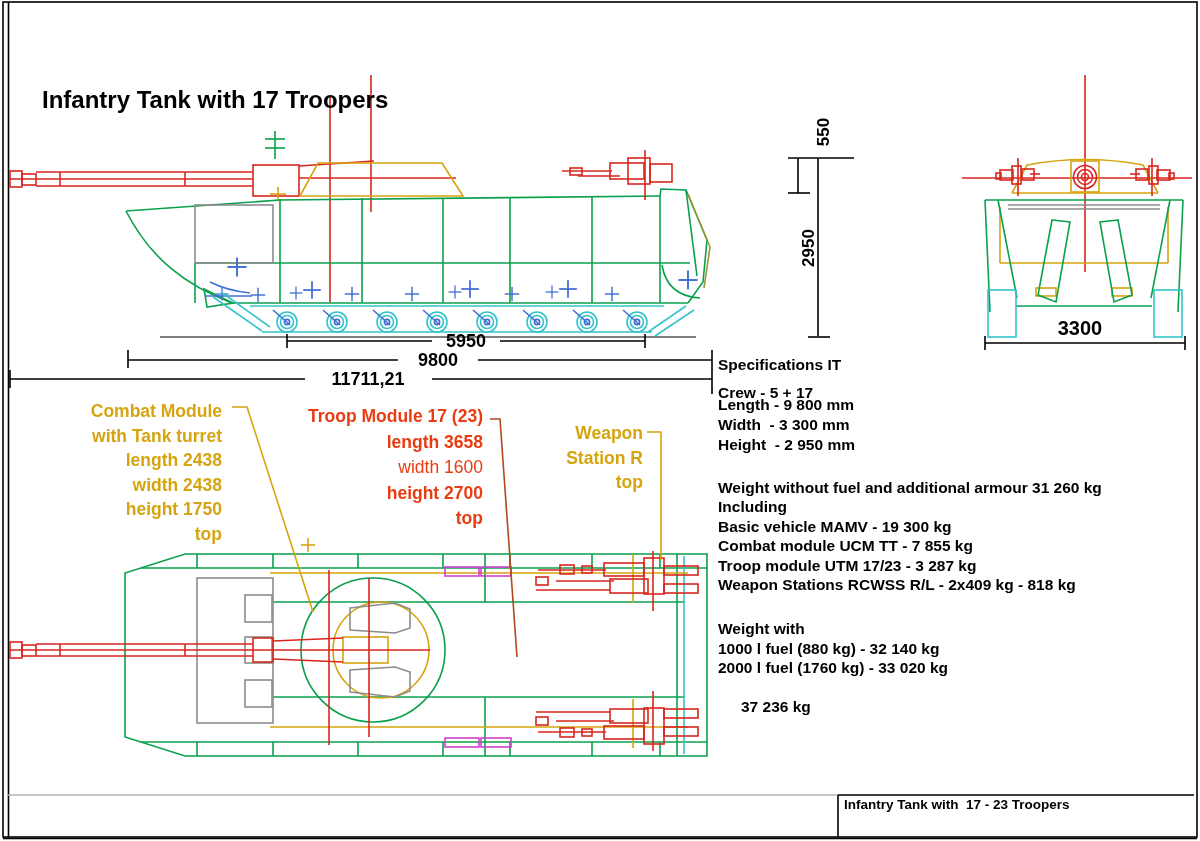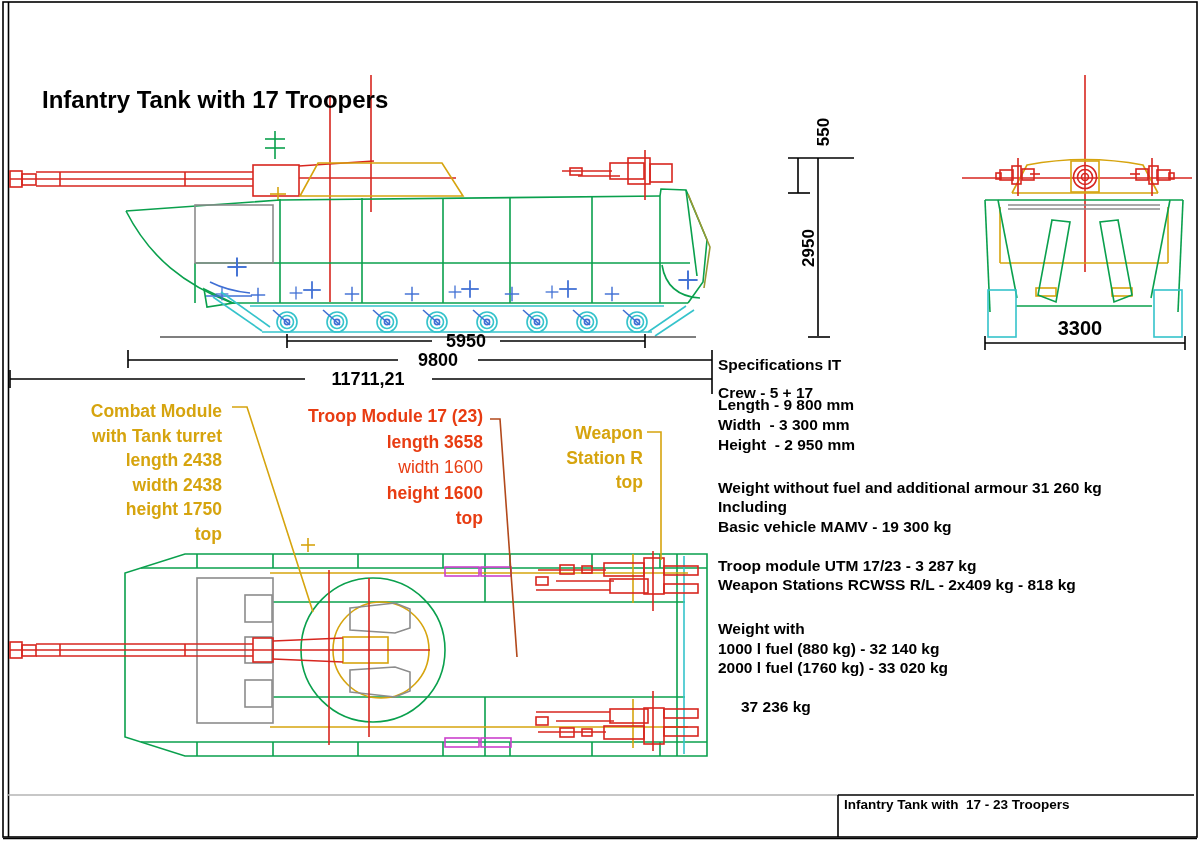--- a/index.html
+++ b/index.html
@@ -336,38 +336,39 @@
   <div class="lblline c-gold" style="font-weight:bold;">with Tank turret</div>
   <div class="lblline c-gold" style="font-weight:bold;">length 2438</div>
   <div class="lblline c-gold" style="font-weight:bold;">width 2438</div>
   <div class="lblline c-gold" style="font-weight:bold;">height 1750</div>
   <div class="lblline c-gold" style="font-weight:bold;">top</div>
 </div>
 <div style="position:absolute;left:270px;top:404px;width:213px;line-height:25.5px;">
   <div class="lblline c-orange" style="font-weight:bold;">Troop Module 17 (23)</div>
   <div class="lblline c-orange" style="font-weight:bold;">length 3658</div>
   <div class="lblline c-orange" style="font-weight:normal;">width 1600</div>
-  <div class="lblline c-orange" style="font-weight:bold;">height 1600</div>
+  <div class="lblline c-orange" style="font-weight:bold;">height 2700</div>
   <div class="lblline c-orange" style="font-weight:bold;">top</div>
 </div>
 <div style="position:absolute;left:545px;top:421px;width:98px;line-height:24.5px;">
   <div class="lblline c-gold" style="font-weight:bold;">Weapon</div>
   <div class="lblline c-gold" style="font-weight:bold;">Station R</div>
   <div class="lblline c-gold" style="font-weight:bold;">top</div>
 </div>
 
 <div class="txt spec" style="left:718px;top:356px;">Specifications IT</div>
 <div class="txt spec" style="left:718px;top:384px;">Crew - 5 + 17</div>
 <div class="txt spec" style="left:718px;top:396px;">Length - 9 800 mm</div>
 <div class="txt spec" style="left:718px;top:416px;">Width  - 3 300 mm</div>
 <div class="txt spec" style="left:718px;top:436px;">Height  - 2 950 mm</div>
 
 <div class="txt spec" style="left:718px;top:479px;">Weight without fuel and additional armour 31 260 kg</div>
 <div class="txt spec" style="left:718px;top:498px;">Including</div>
 <div class="txt spec" style="left:718px;top:518px;">Basic vehicle MAMV - 19 300 kg</div>
+<div class="txt spec" style="left:718px;top:537px;">Combat module UCM TT - 7 855 kg</div>
 <div class="txt spec" style="left:718px;top:557px;">Troop module UTM 17/23 - 3 287 kg</div>
 <div class="txt spec" style="left:718px;top:576px;">Weapon Stations RCWSS R/L - 2x409 kg - 818 kg</div>
 
 <div class="txt spec" style="left:718px;top:620px;">Weight with</div>
 <div class="txt spec" style="left:718px;top:640px;">1000 l fuel (880 kg) - 32 140 kg</div>
 <div class="txt spec" style="left:718px;top:659px;">2000 l fuel (1760 kg) - 33 020 kg</div>
 <div class="txt spec" style="left:700px;top:698px;margin-left:41px;">37 236 kg</div>
 
 <div style="position:absolute;left:844px;top:797px;">
   <div class="txt tb" style="position:static;">Infantry Tank with  17 - 23 Troopers</div>

